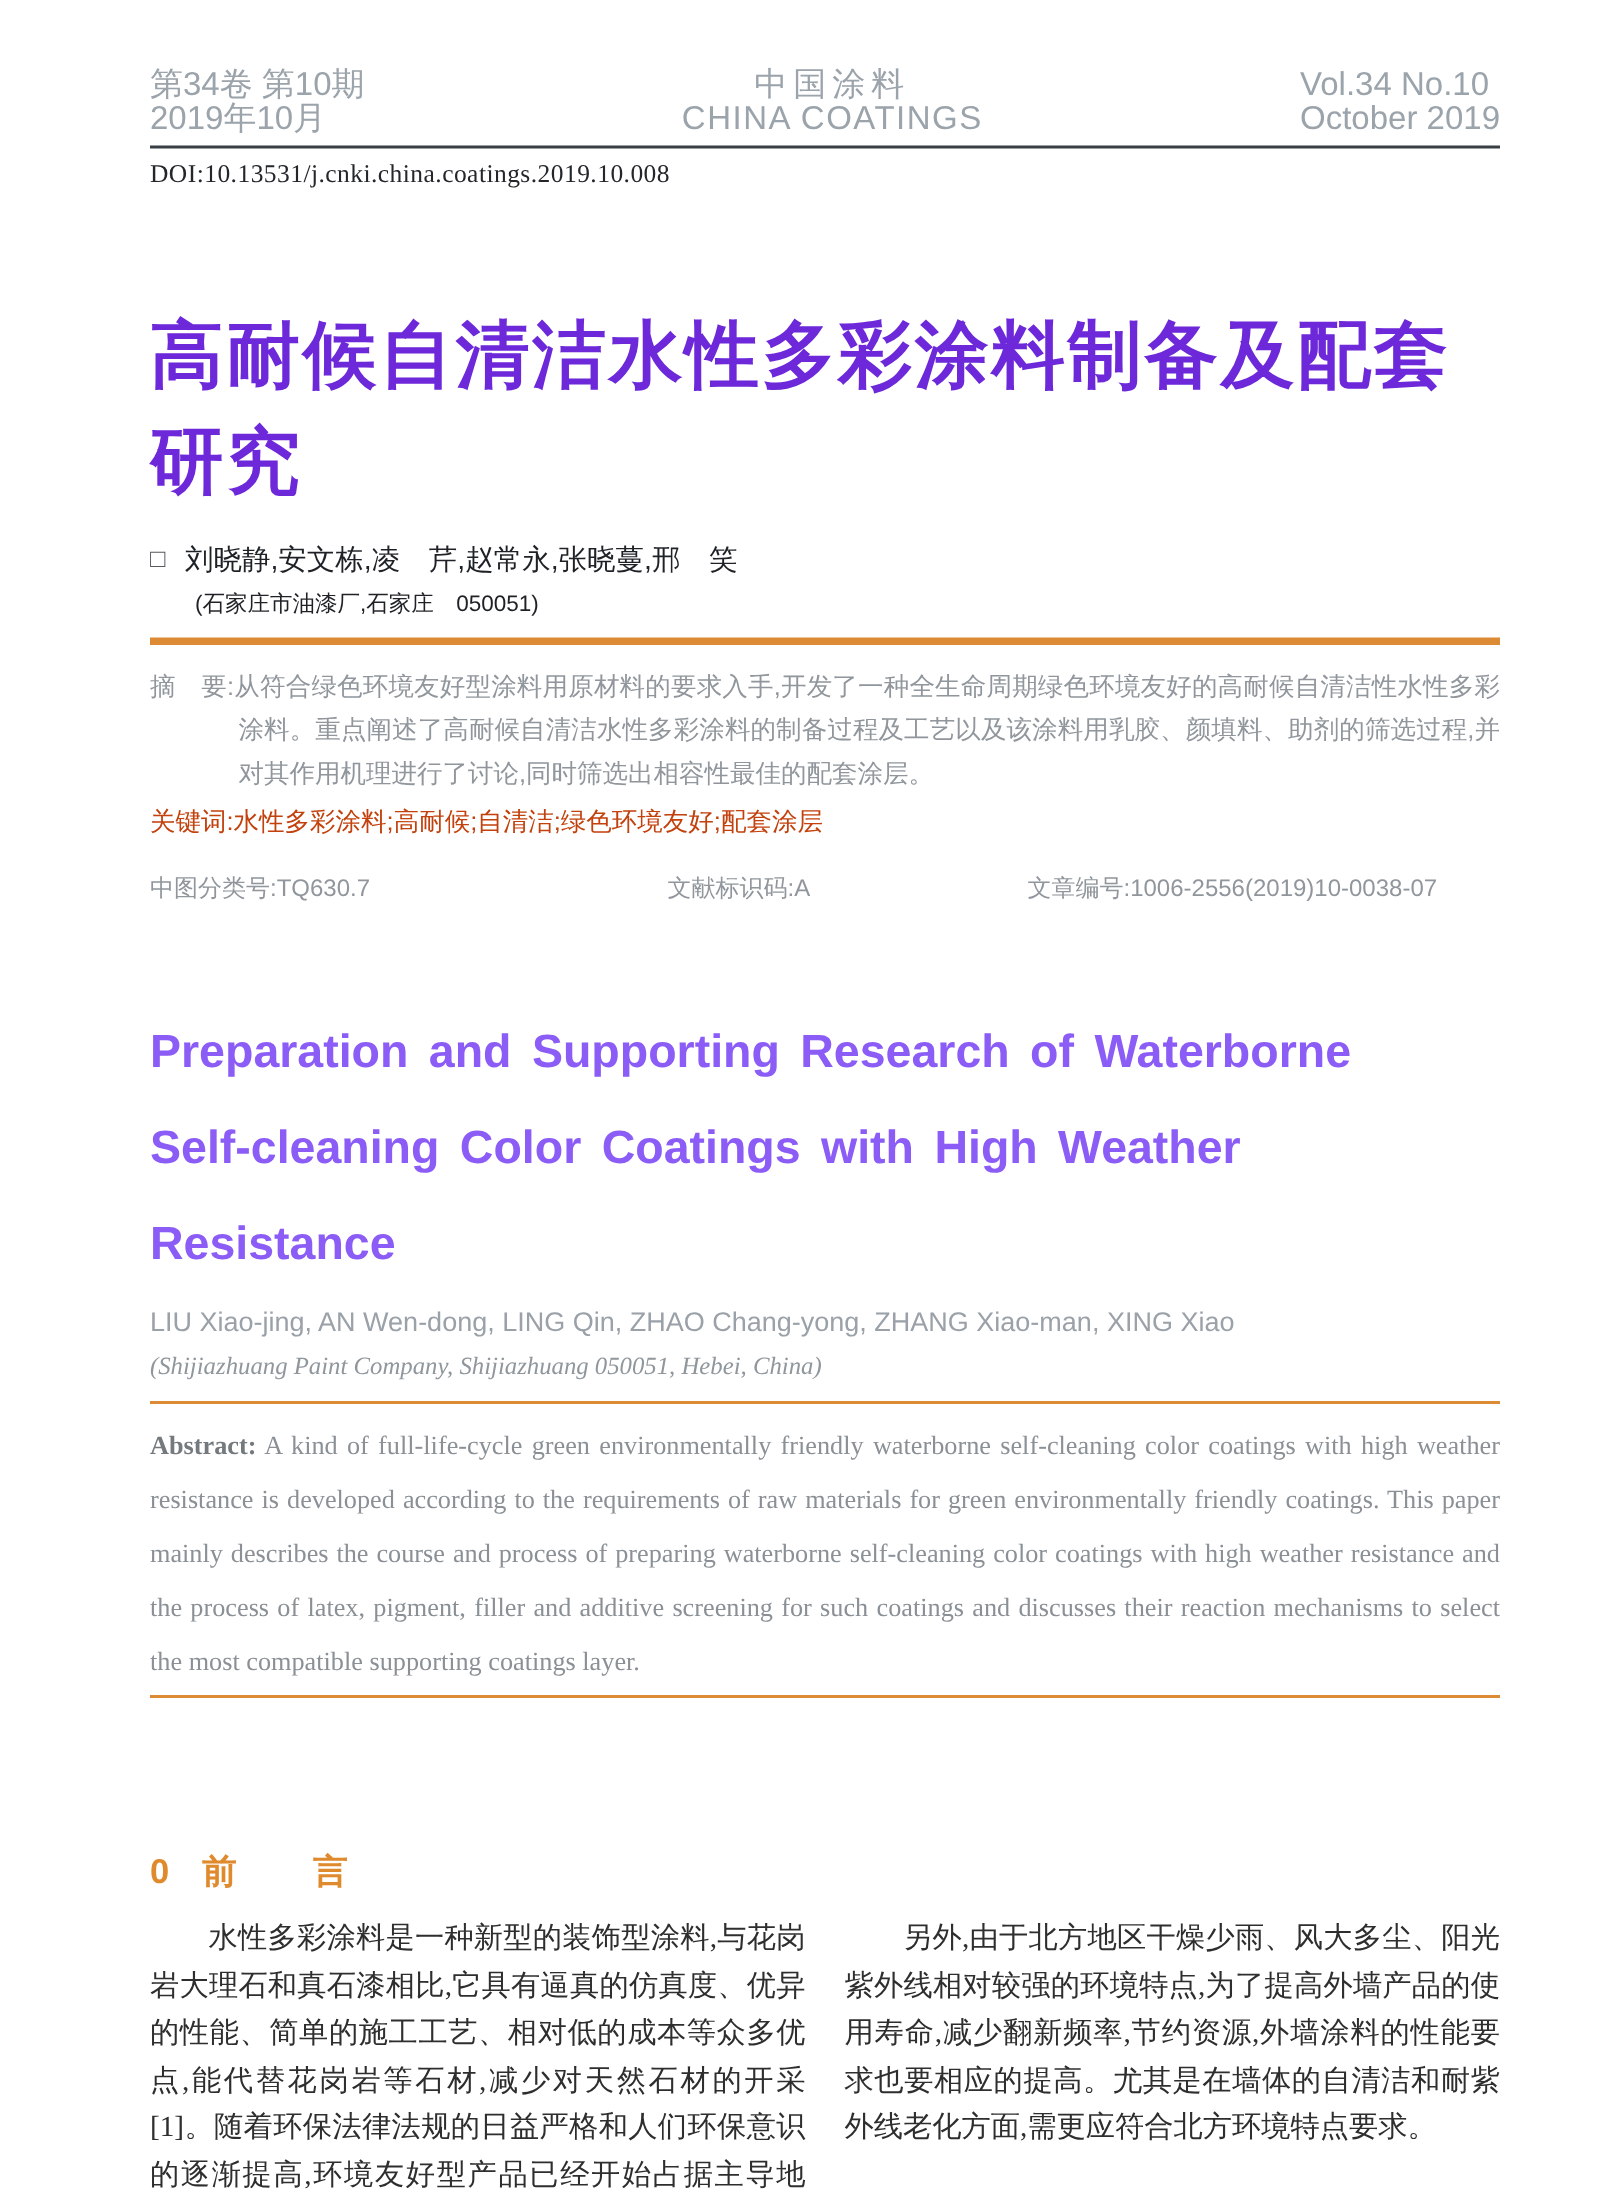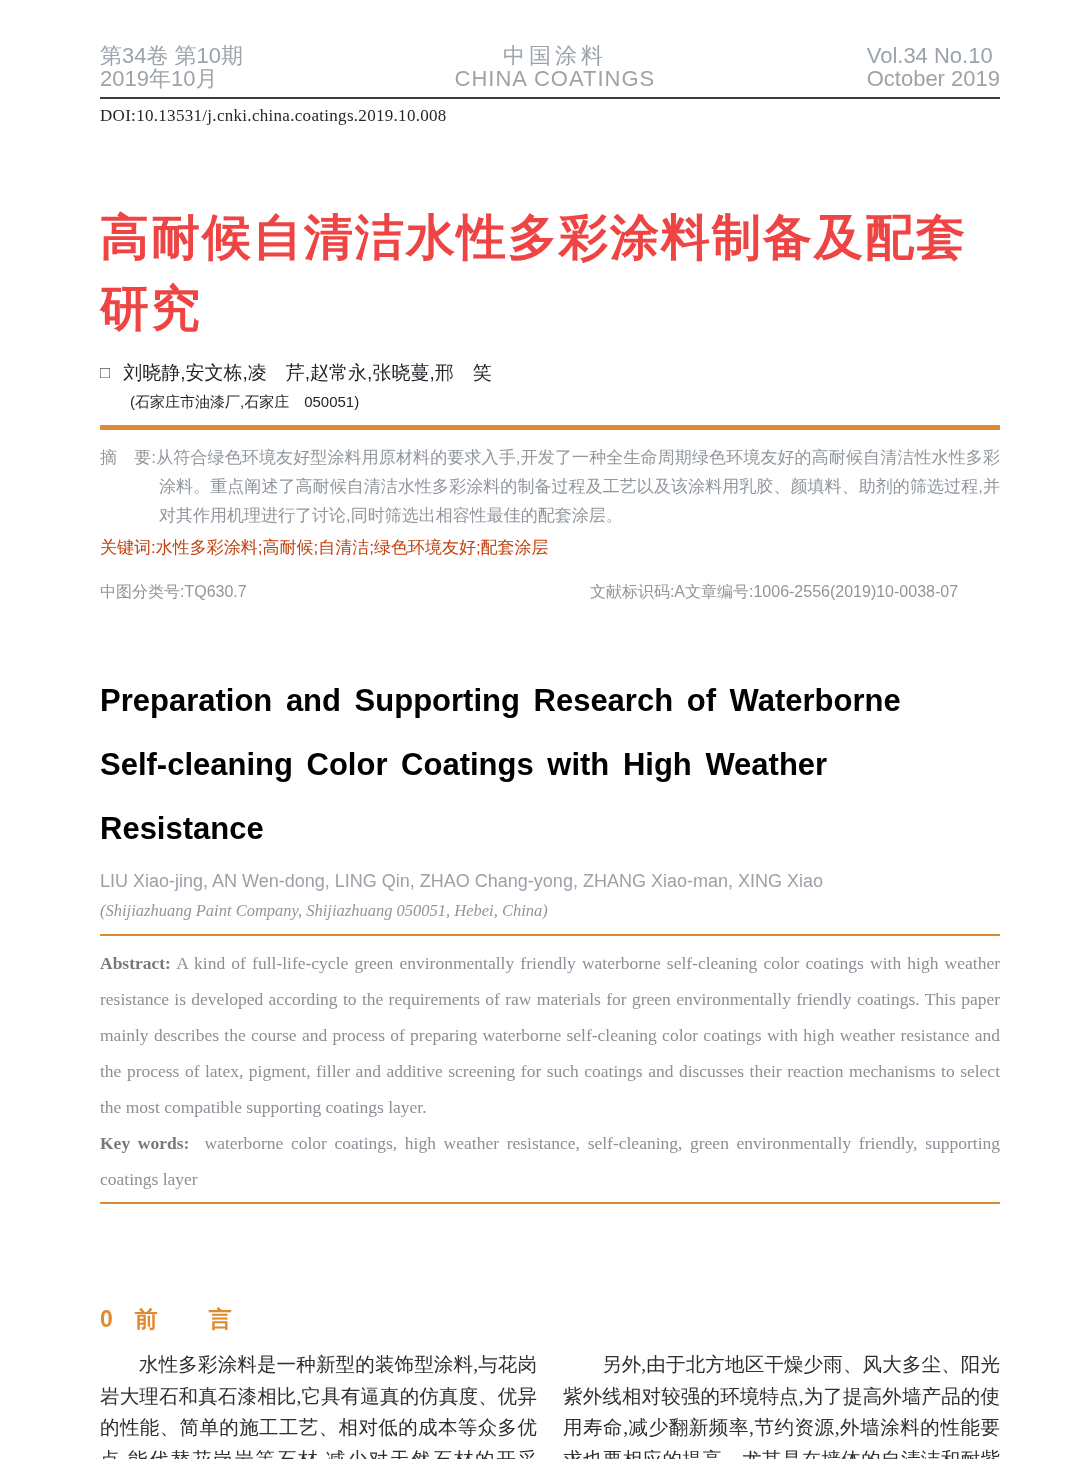--- a/index.html
+++ b/index.html
@@ -8,35 +8,35 @@
 
   
   .journal-header{display:flex;justify-content:space-between;color:#9ba3ab;font-size:22px;line-height:23px;}
   .jh-center{text-align:center;letter-spacing:4px;}
   .jh-center .en{letter-spacing:1px;}
   .jh-right{text-align:left;}
   .header-rule{border:none;border-top:2px solid #393e44;margin:7px 0 0 0;}
   .doi{font-family:"Liberation Serif",serif;color:#23272b;font-size:17px;margin-top:7px;letter-spacing:0.3px;}
 
   
-  .title-cn{margin-top:76px;color:#ef4444;font-weight:bold;font-size:49px;line-height:71px;letter-spacing:2px;}
+  .title-cn{margin-top:76px;color:#6d28d9;font-weight:bold;font-size:49px;line-height:71px;letter-spacing:2px;}
   .authors-cn{margin-top:16px;font-size:19px;color:#1e2226;display:flex;align-items:center;}
   .author-marker{color:#555a60;font-size:17px;margin-right:13px;}
   .affiliation-cn{margin-top:7px;font-size:15px;color:#1e2226;padding-left:30px;}
   .rule-thick{height:5px;background:#dc8a33;border:none;margin:13px 0 0 0;}
 
   
   .abstract-cn{margin-top:13px;color:#90969c;font-size:17px;line-height:29px;text-align:justify;padding-left:59px;text-indent:-59px;}
   .keywords-cn{margin-top:5px;color:#c2410c;font-size:17px;line-height:26px;}
   .class-row{margin-top:21px;display:flex;color:#90969c;font-size:16px;}
   .class-row .clc{width:345px;}
-  .class-row .doccode{width:240px;text-align:right;}
+  .class-row .doccode{width:240px;}
 
   
-  .title-en{margin-top:66px;color:#000000;font-weight:bold;font-size:31px;line-height:64px;word-spacing:5px;}
+  .title-en{margin-top:66px;color:#8b5cf6;font-weight:bold;font-size:31px;line-height:64px;word-spacing:5px;}
   .authors-en{margin-top:10px;color:#9aa1a8;font-size:18px;}
   .affiliation-en{margin-top:9px;color:#8f969c;font-size:16.5px;font-style:italic;font-family:"Liberation Serif",serif;}
   .rule-thin{height:2px;background:#dc8a33;border:none;margin:13px 0 0 0;}
   .abstract-en{margin-top:9px;font-family:"Liberation Serif",serif;color:#8a9095;font-size:17.5px;line-height:36px;text-align:justify;}
   .abstract-en .label{font-weight:bold;color:#74797e;}
   .keywords-en{font-family:"Liberation Serif",serif;color:#8a9095;font-size:17.5px;line-height:36px;text-align:justify;}
   .keywords-en .label{font-weight:bold;color:#74797e;}
   .rule-thin.after-keywords{margin-top:5px;}
 
   
@@ -95,21 +95,20 @@
   <div class="title-en">
     <div>Preparation and Supporting Research of Waterborne</div>
     <div>Self-cleaning Color Coatings with High Weather Resistance</div>
   </div>
   <div class="authors-en">LIU Xiao-jing, AN Wen-dong, LING Qin, ZHAO Chang-yong, ZHANG Xiao-man, XING Xiao</div>
   <div class="affiliation-en">(Shijiazhuang Paint Company, Shijiazhuang 050051, Hebei, China)</div>
 
   <hr class="rule-thin">
 
   <div class="abstract-en"><span class="label">Abstract:</span> <span>A kind of full-life-cycle green environmentally friendly waterborne self-cleaning color coatings with high weather resistance is developed according to the requirements of raw materials for green environmentally friendly coatings. This paper mainly describes the course and process of preparing waterborne self-cleaning color coatings with high weather resistance and the process of latex, pigment, filler and additive screening for such coatings and discusses their reaction mechanisms to select the most compatible supporting coatings layer.</span></div>
-  <div class="keywords-en"><span class="label">Key words:</span>&nbsp; <span>waterborne color coatings, high weather resistance, self-cleaning, green environmentally friendly, supporting coatings layer</span></div>
 
   <hr class="rule-thin after-keywords">
 
   <div class="section-heading">
     <span class="num">0</span>
     <span class="ttl">前　言</span>
   </div>
 
   <div class="columns">
     <div class="col">

